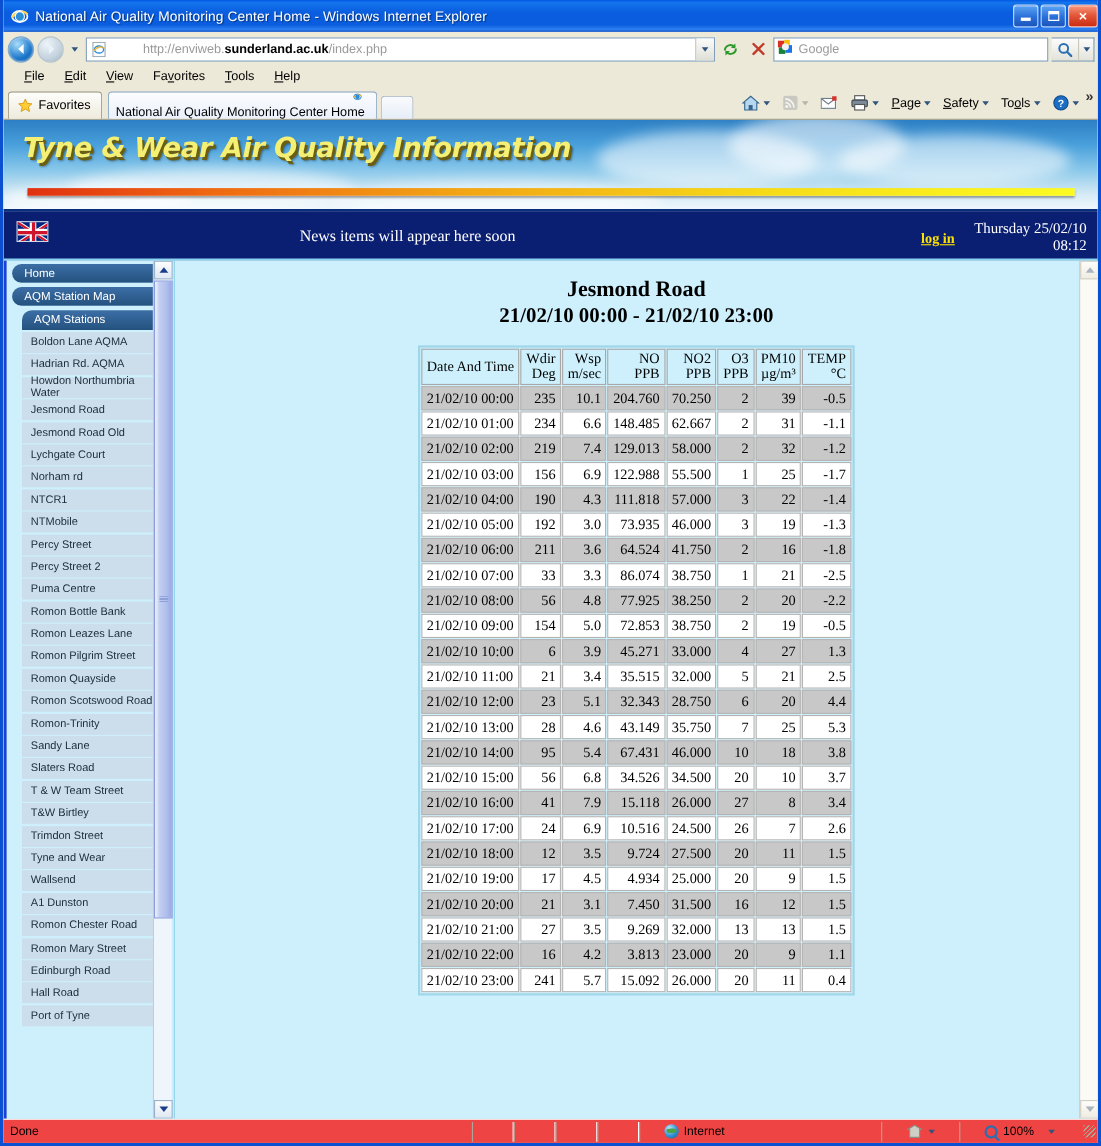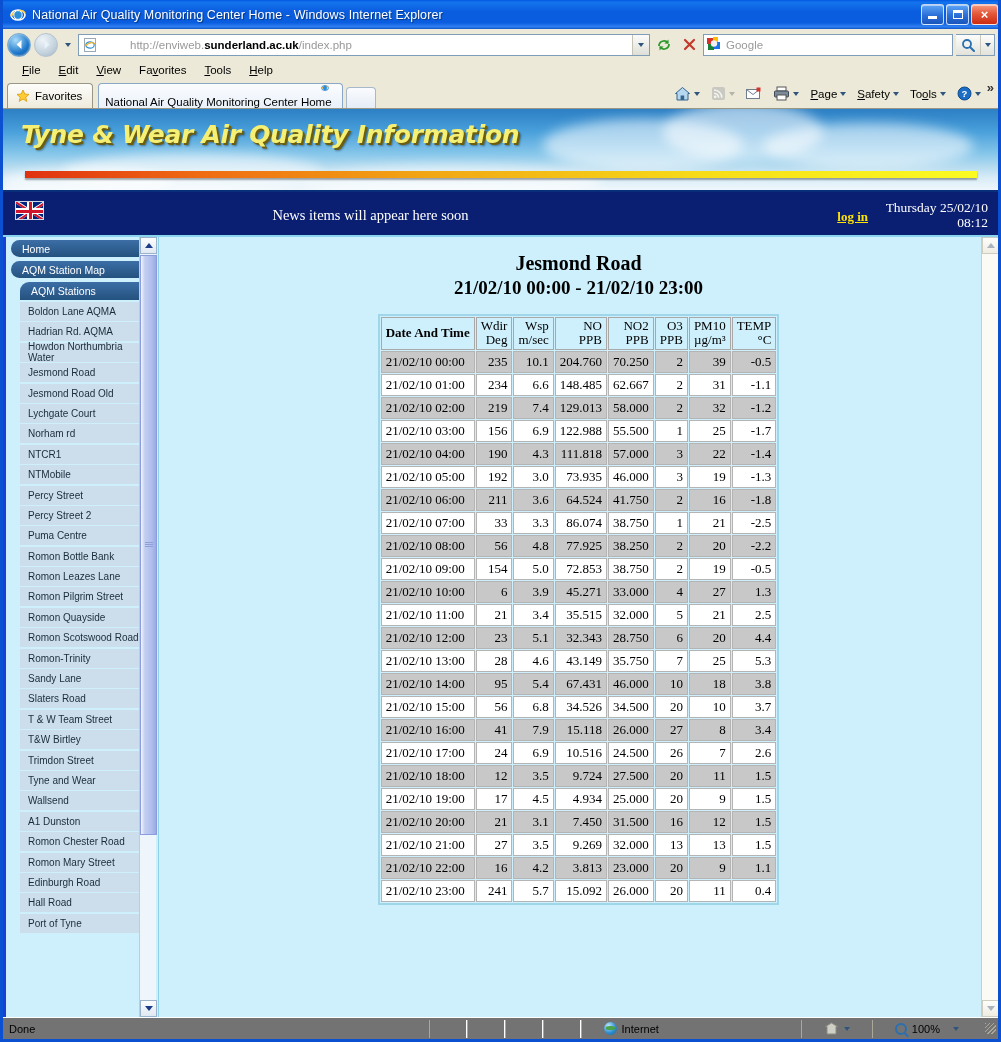--- a/index.html
+++ b/index.html
@@ -248,33 +248,33 @@
   table.data {
     border-collapse:separate; border-spacing:1px; margin:0 auto;
     background:#cdf0fc; font-family:"Liberation Serif", serif; font-size:13px;
     border:2px solid #9fd6ea;
   }
   table.data th {
     background:#cdf0fc; border:1px solid #a8a8a8; font-weight:normal;
     padding:1px 4px 2px 4px; vertical-align:bottom; line-height:14px;
     color:#000; white-space:nowrap;
   }
-  table.data th.l { text-align:center; vertical-align:middle;font-weight:bold; }
+  table.data th.l { text-align:center; vertical-align:middle; }
   table.data th.r { text-align:right; }
   table.data td {
     border:1px solid #b4b4b4; padding:0 4px 1px 4px; line-height:19px; height:19px;
     text-align:right; color:#000; white-space:nowrap; background:#fff;
   }
   table.data td.first { text-align:left; }
   table.data tr.alt td { background:#c8c8c8; }
   .hdr2 { display:block; }
 
   
   #statusbar {
-    height:22px; background:#737373; display:flex; align-items:center;
+    height:22px; background:#ef4444; display:flex; align-items:center;
     border-top:1px solid #fff; font-size:11px;
   }
   #statusbar .st-text { padding-left:6px; flex:0 0 auto; }
   .sgap { flex:1; }
   .spanel { border-left:1px solid #aca899; border-right:1px solid #fff; height:18px; }
   .zone { display:flex; align-items:center; gap:5px; padding:0 22px; height:18px;
           border-left:1px solid #aca899; }
   .globe { width:13px;height:13px;border-radius:50%;
            background:radial-gradient(circle at 35% 30%,#bfe9ff,#2f8fd0 55%,#1b5f95);
            position:relative; overflow:hidden; }

